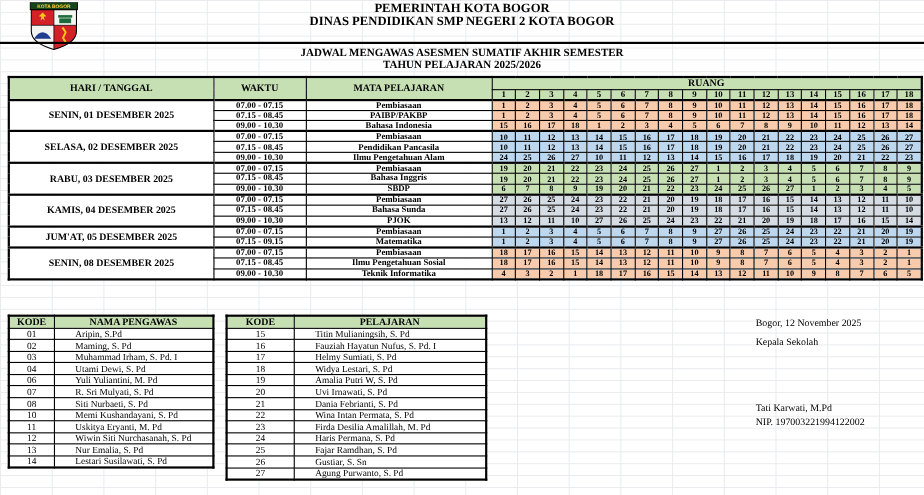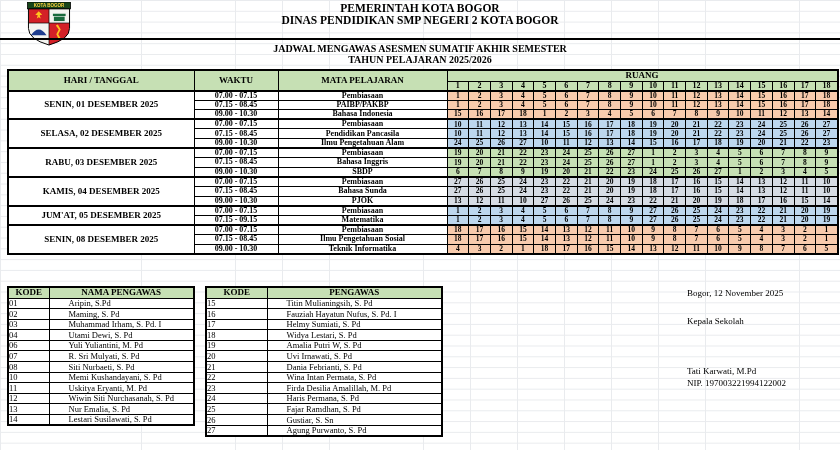--- a/index.html
+++ b/index.html
@@ -41,29 +41,29 @@
   #schedule td.time    { font-size:8px;  font-weight:bold; background:#fff; }
   #schedule td.subject { font-size:8px;  font-weight:bold; background:#fff; }
   #schedule td.room    { font-size:7.5px; font-weight:bold; }
   #schedule tbody tr.block-start td { border-top:2px solid #000; }
 
   
   .sup { position:absolute; top:286px; border:2px solid #000; background:#fff; }
   .sup th, .sup td { border:1px solid #000; padding:0; vertical-align:middle; line-height:1; overflow:hidden; white-space:nowrap; }
   .sup th { background:#C6E0B4; font-weight:bold; font-size:9px; height:11px; text-align:center; }
   .sup td { height:10.6px; font-size:8.5px; }
-  .sup td.code  { text-align:left; }
+  .sup td.code  { text-align:center; }
   .sup td.pname { text-align:left; padding-left:19px; }
   #sup-left  { left:7px;   width:186px; }
   #sup-right { left:205px; width:236px; }
 
   
   .sig { position:absolute; font-size:9px; line-height:10px; white-space:nowrap; }
   #sig-date { left:687px; top:288px; }
-  #sig-role { left:687px; top:316px; }
+  #sig-role { left:687px; top:306px; }
   #sig-name { left:687px; top:366px; }
   #sig-nip  { left:687px; top:378px; }
 </style>
 </head>
 <body>
 
 <svg class="logo" viewBox="0 0 50 45">
   <defs>
     <clipPath id="shieldClip">
         <path d="M4 7 H46 V27 Q46 38 25 44 Q4 38 4 27 Z"></path>
@@ -580,21 +580,21 @@
 </table>
 
 <table class="sup" id="sup-right">
   <colgroup>
       <col style="width:61px">
       <col style="width:175px">
     </colgroup>
   <thead>
     <tr>
       <th>KODE</th>
-      <th>PENGAWAS</th>
+      <th>PELAJARAN</th>
     </tr>
   </thead>
   <tbody id="sup-right-body">
       <tr>
         <td class="code">15</td>
         <td class="pname">Titin Mulianingsih, S. Pd</td>
       </tr>
       <tr>
         <td class="code">16</td>
         <td class="pname">Fauziah Hayatun Nufus, S. Pd. I</td>

